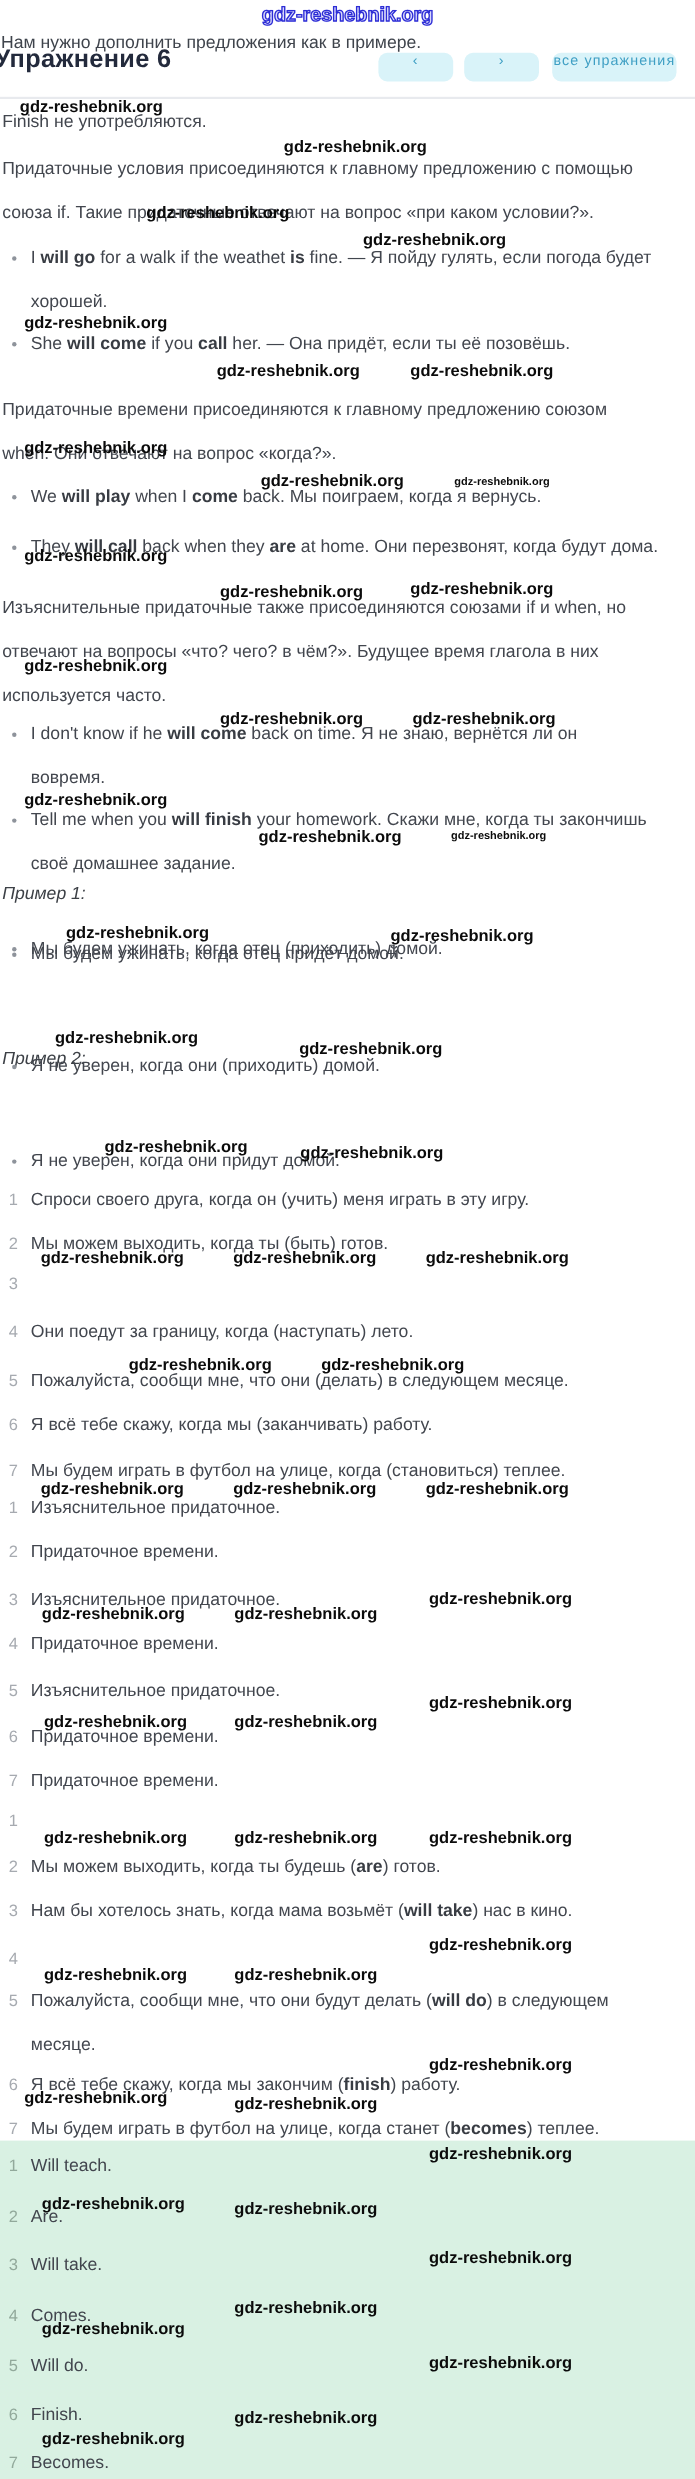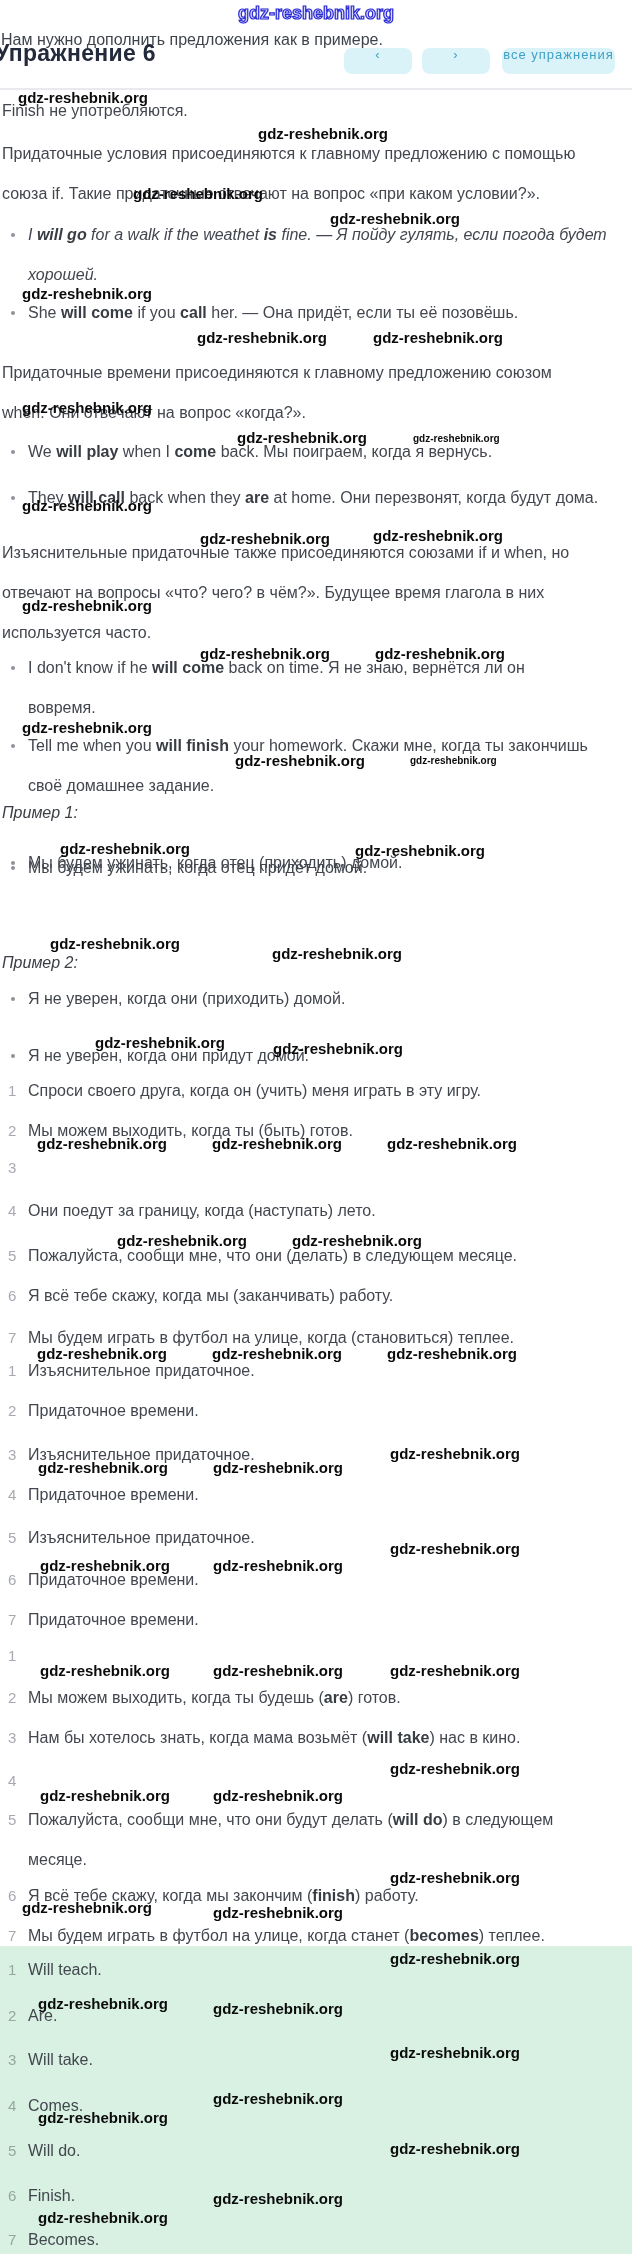--- a/index.html
+++ b/index.html
@@ -58,33 +58,33 @@
     <span class="lbl">все упражнения</span>
   </button>
 
   <div class="divider"></div>
 
   <div class="green-block"></div>
 
   <div id="content-layer">
       <div class="block para" style="top: 91px;"><span class="txt">Finish не употребляются.</span></div>
       <div class="block para" style="top: 134px;"><span class="txt">Придаточные условия присоединяются к главному предложению с помощью<br>союза if. Такие придаточные отвечают на вопрос «при каком условии?».</span></div>
-      <div class="block bullet" style="top: 215px; font-style: italic;"><span class="txt">I <b>will go</b> for a walk if the weathet <b>is</b> fine. — Я пойду гулять, если погода будет<br>хорошей.</span></div>
+      <div class="block bullet" style="top: 215px;"><span class="txt">I <b>will go</b> for a walk if the weathet <b>is</b> fine. — Я пойду гулять, если погода будет<br>хорошей.</span></div>
       <div class="block bullet" style="top: 293px;"><span class="txt">She <b>will come</b> if you <b>call</b> her. — Она придёт, если ты её позовёшь.</span></div>
       <div class="block para" style="top: 353px;"><span class="txt">Придаточные времени присоединяются к главному предложению союзом<br>when. Они отвечают на вопрос «когда?».</span></div>
       <div class="block bullet" style="top: 432px;"><span class="txt">We <b>will play</b> when I <b>come</b> back. Мы поиграем, когда я вернусь.</span></div>
       <div class="block bullet" style="top: 478px;"><span class="txt">They <b>will call</b> back when they <b>are</b> at home. Они перезвонят, когда будут дома.</span></div>
       <div class="block para" style="top: 533px;"><span class="txt">Изъяснительные придаточные также присоединяются союзами if и when, но<br>отвечают на вопросы «что? чего? в чём?». Будущее время глагола в них<br>используется часто.</span></div>
       <div class="block bullet" style="top: 648px;"><span class="txt">I don't know if he <b>will come</b> back on time. Я не знаю, вернётся ли он<br>вовремя.</span></div>
       <div class="block bullet" style="top: 726px;"><span class="txt">Tell me when you <b>will finish</b> your homework. Скажи мне, когда ты закончишь<br>своё домашнее задание.</span></div>
       <div class="block label" style="top: 793px;"><span class="txt">Пример 1:</span></div>
       <div class="block bullet" style="top: 843px;"><span class="txt">Мы будем ужинать, когда отец (приходить) домой.</span></div>
       <div class="block bullet" style="top: 848px;"><span class="txt">Мы будем ужинать, когда отец придёт домой.</span></div>
       <div class="block label" style="top: 943px;"><span class="txt">Пример 2:</span></div>
-      <div class="block bullet" style="top: 979px;"><span class="txt">Я не уверен, когда они (приходить) домой.</span></div>
+      <div class="block bullet" style="top: 950px;"><span class="txt">Я не уверен, когда они (приходить) домой.</span></div>
       <div class="block bullet" style="top: 1036px;"><span class="txt">Я не уверен, когда они придут домой.</span></div>
       <div class="block num" style="top: 1071px;"><span class="n">1</span><span class="txt">Спроси своего друга, когда он (учить) меня играть в эту игру.</span></div>
       <div class="block num" style="top: 1111px;"><span class="n">2</span><span class="txt">Мы можем выходить, когда ты (быть) готов.</span></div>
       <div class="block num" style="top: 1148px;"><span class="n">3</span></div>
       <div class="block num" style="top: 1191px;"><span class="n">4</span><span class="txt">Они поедут за границу, когда (наступать) лето.</span></div>
       <div class="block num" style="top: 1236px;"><span class="n">5</span><span class="txt">Пожалуйста, сообщи мне, что они (делать) в следующем месяце.</span></div>
       <div class="block num" style="top: 1276px;"><span class="n">6</span><span class="txt">Я всё тебе скажу, когда мы (заканчивать) работу.</span></div>
       <div class="block num" style="top: 1318px;"><span class="n">7</span><span class="txt">Мы будем играть в футбол на улице, когда (становиться) теплее.</span></div>
       <div class="block num" style="top: 1351px;"><span class="n">1</span><span class="txt">Изъяснительное придаточное.</span></div>
       <div class="block num" style="top: 1391px;"><span class="n">2</span><span class="txt">Придаточное времени.</span></div>

